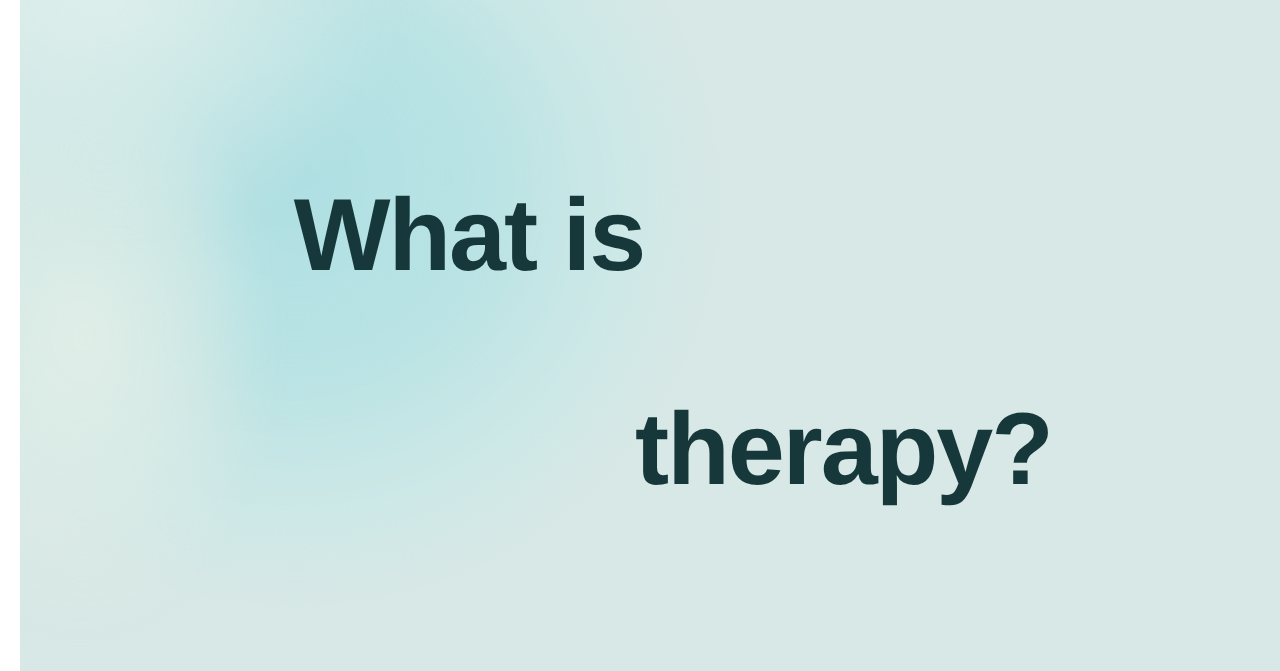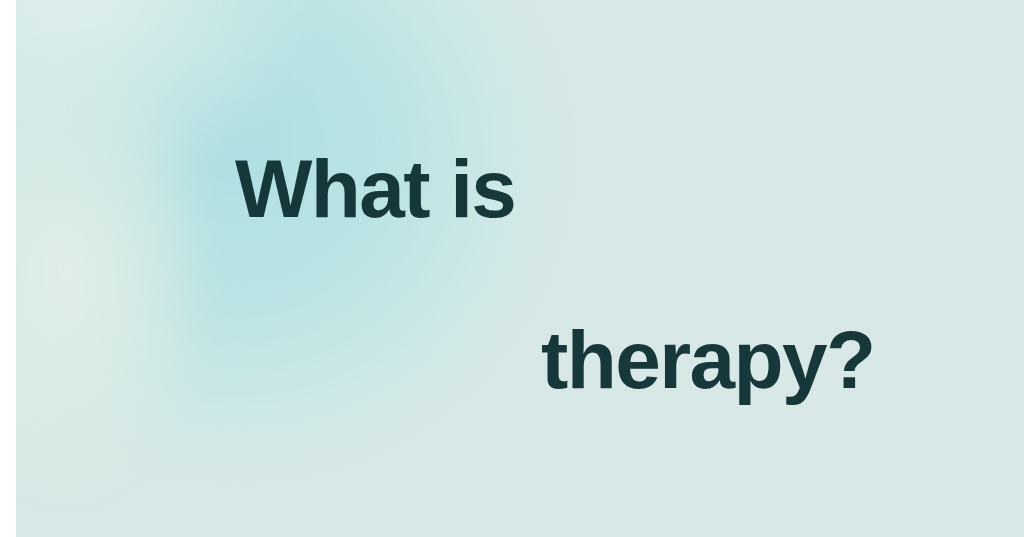--- a/index.html
+++ b/index.html
@@ -122,21 +122,21 @@
     font-weight: 600;
     line-height: 1;
     letter-spacing: -1.6px;
     white-space: nowrap;
     -webkit-font-smoothing: antialiased;
   }
 
   
   .line-1 { left: 219px; top: 148px; }
   .line-2 { left: 408px; top: 235px; }
-  .line-3 { left: 525px; top: 319px; }
+  .line-3 { left: 492px; top: 319px; }
 </style>
 </head>
 <body>
 
 <div class="stage">
 
   <div class="bg-base"></div>
   <div class="bg-glow-main"></div>
   <div class="bg-glow-core"></div>
   <div class="bg-edge-left"></div>

